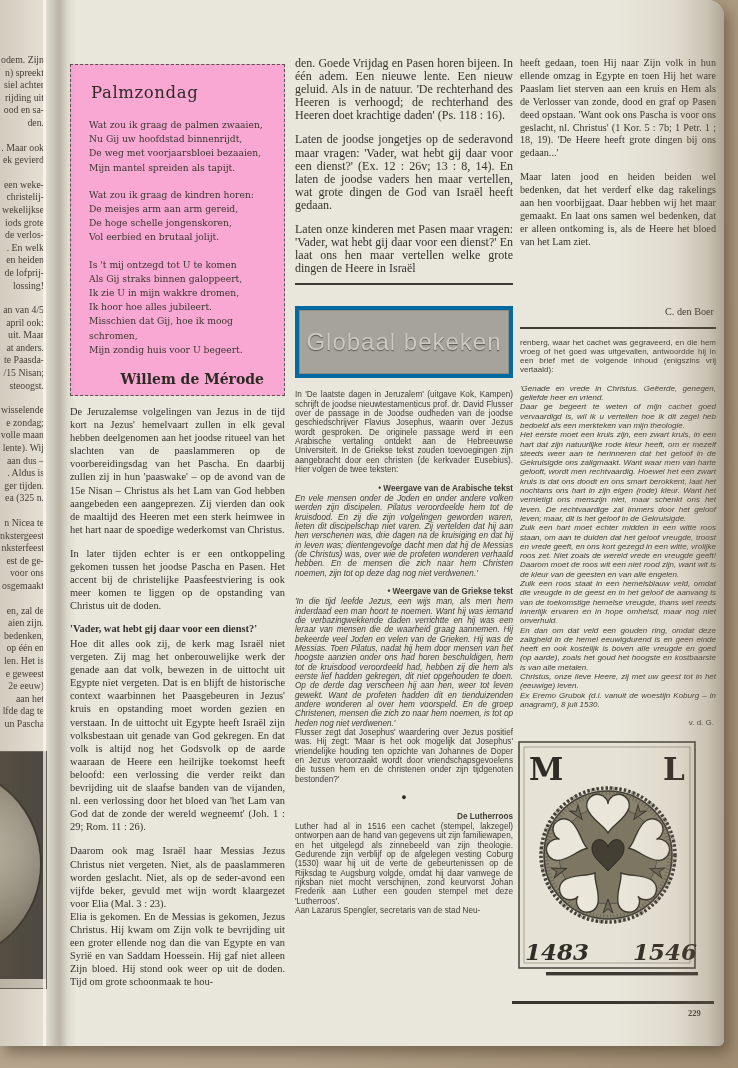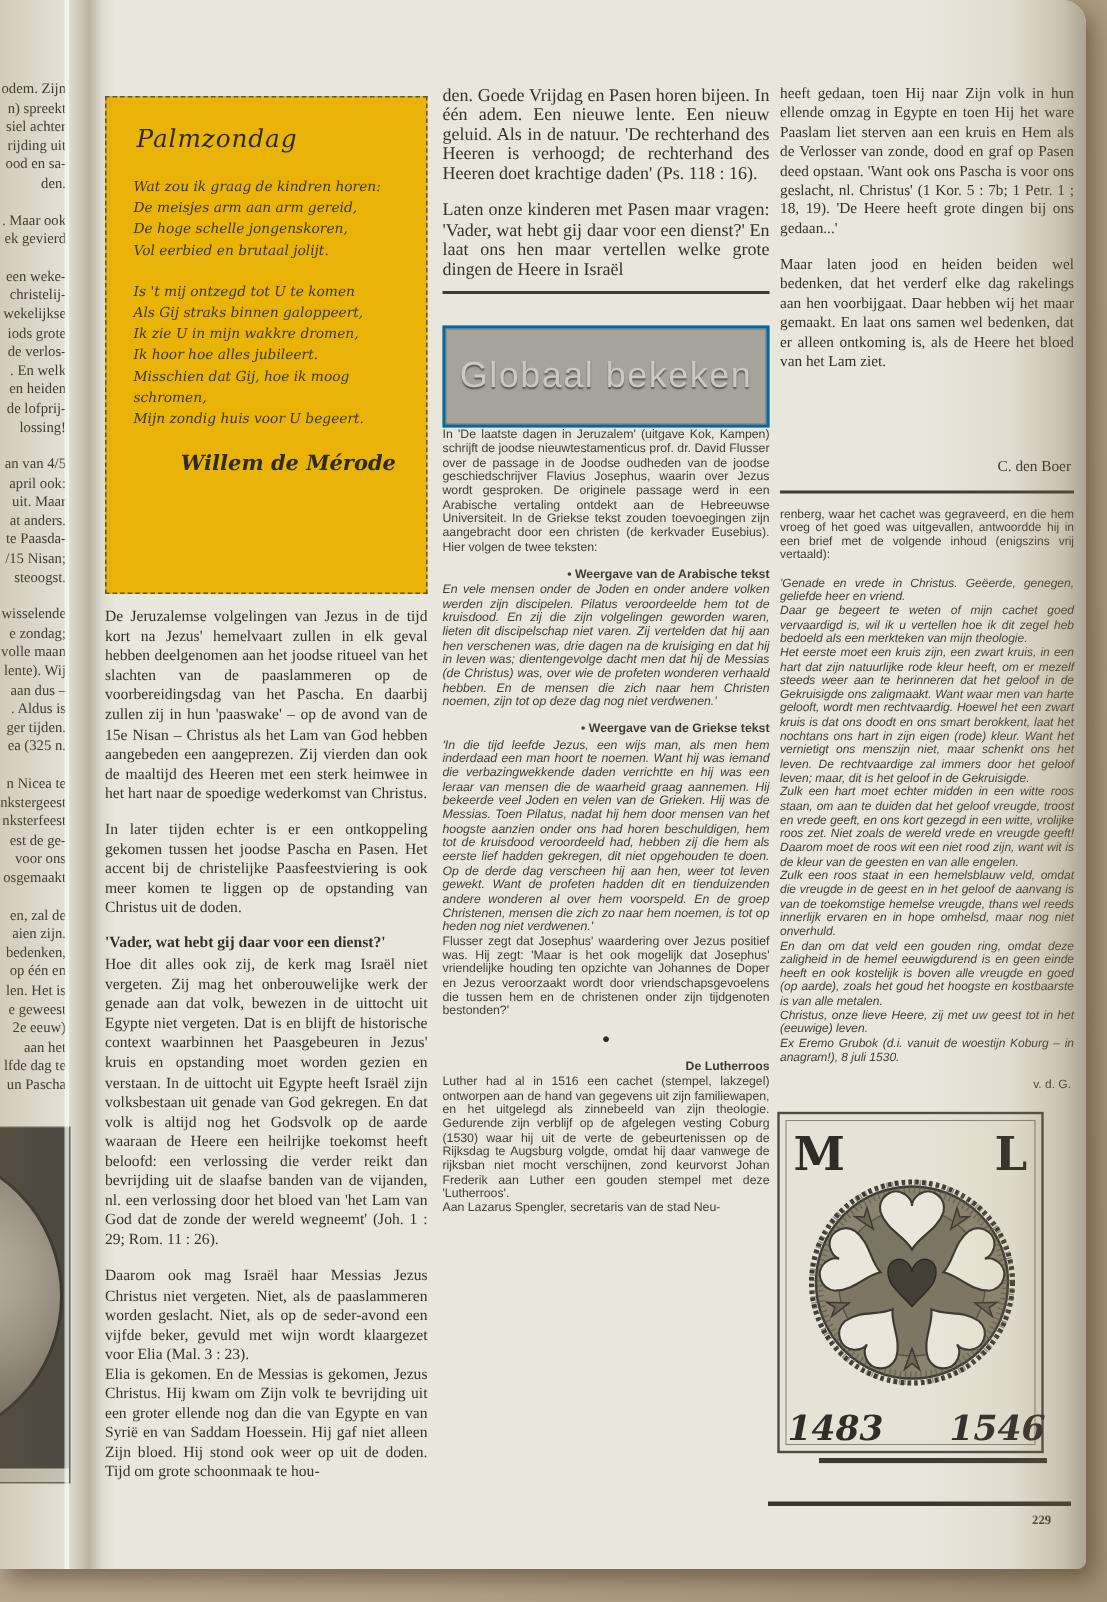--- a/index.html
+++ b/index.html
@@ -17,40 +17,40 @@
     background:linear-gradient(to right,rgba(80,65,45,.06),rgba(80,65,45,.30) 45%,rgba(80,65,45,.08) 72%,rgba(80,65,45,0));}
   .fold-edge{position:absolute;left:43px;top:0;width:3px;height:100%;background:rgba(250,248,240,.75);z-index:4;pointer-events:none;}
 
   .colA{position:absolute;left:0;top:54px;width:44px;z-index:2;
     font-size:9.8px;line-height:12.6px;color:#3b3831;text-align:right;}
   .agroup{margin-bottom:12px;}
   .agroup div{white-space:nowrap;}
 
   .colB{position:absolute;left:70px;top:0;width:215px;z-index:2;color:#35322b;}
   .poembox{margin-top:64px;border:1.4px dashed #55524a;padding:16px 8px 14px 18px;height:300px;
-    background:#eab308;font-style:italic;}
+    background:#f9a8d4;}
   .poemtitle{font-family:"DejaVu Serif",serif;font-size:16.5px;letter-spacing:.6px;color:#2e2b25;margin:2px 0 16px 2px;}
   .stanza{margin-bottom:13px;}
   .poem-line{font-family:"DejaVu Serif",serif;font-size:9.2px;line-height:14.2px;color:#3a372f;}
   .attrib{font-family:"DejaVu Serif",serif;font-weight:bold;font-size:14px;text-align:right;
     padding-right:12px;margin-top:14px;color:#2e2b25;}
   .bodytext{margin-top:9px;font-size:10.4px;line-height:13.1px;}
   .p{text-align:justify;margin:0 0 11px 0;}
   .p0{text-align:justify;margin:0;}
   .h{font-weight:bold;margin:1px 0 1px 0;line-height:12.6px;}
   .byline{text-align:right;margin-top:12px;padding-right:2px;}
 
   .colC{position:absolute;left:295px;top:0;width:218px;z-index:2;color:#35322b;}
   .coltop{margin-top:57px;font-size:12px;line-height:13.1px;}
   .colrule{height:2px;background:#3e3b34;margin-top:8px;}
-  .graybox{margin-top:21px;height:64px;background:#a6a39b;border:2px solid #0369a1;
+  .graybox{margin-top:21px;height:64px;background:#a6a39b;border:4px solid #0369a1;
     box-shadow:inset 0 0 0 1px #8d8a81;display:flex;align-items:center;justify-content:center;}
   .graybox span{font-family:"Liberation Sans",sans-serif;font-size:24px;letter-spacing:1px;
     color:#cbc9c2;text-shadow:0 1px 1px rgba(70,68,62,.8);}
-  .smallprint{font-family:"Liberation Sans",sans-serif;
+  .smallprint{margin-top:12px;font-family:"Liberation Sans",sans-serif;
     font-size:8.2px;line-height:9.35px;color:#3f3d36;}
   .sp{text-align:justify;margin:0 0 9px 0;}
   .sp0{text-align:justify;margin:0;}
   .sb{font-weight:bold;margin:9px 0 1px 0;text-align:right;}
   .si{font-style:italic;text-align:justify;margin:0;}
   .dot{text-align:center;margin:9px 0;font-style:normal;font-size:9px;color:#2f2d27;}
   .sig{text-align:right;font-style:normal;margin:11px 2px 0 0;}
 
   .colD{position:absolute;left:520px;top:0;width:196px;z-index:2;color:#35322b;}
   .colD .coltop{font-size:10.2px;line-height:12.9px;}
@@ -140,20 +140,26 @@
   </div>
 
   <div class="plate">
     <div class="plate-disc"></div>
     <div class="plate-caption"></div>
   </div>
 
   <div class="colB">
     <div class="poembox">
       <div class="poemtitle">Palmzondag</div>
+      <div class="stanza">
+          <div class="poem-line">Wat zou ik graag de palmen zwaaien,</div>
+          <div class="poem-line">Nu Gij uw hoofdstad binnenrijdt,</div>
+          <div class="poem-line">De weg met voorjaarsbloei bezaaien,</div>
+          <div class="poem-line">Mijn mantel spreiden als tapijt.</div>
+        </div>
       <div class="stanza">
           <div class="poem-line">Wat zou ik graag de kindren horen:</div>
           <div class="poem-line">De meisjes arm aan arm gereid,</div>
           <div class="poem-line">De hoge schelle jongenskoren,</div>
           <div class="poem-line">Vol eerbied en brutaal jolijt.</div>
         </div>
       <div class="stanza">
           <div class="poem-line">Is 't mij ontzegd tot U te komen</div>
           <div class="poem-line">Als Gij straks binnen galoppeert,</div>
           <div class="poem-line">Ik zie U in mijn wakkre dromen,</div>
@@ -169,20 +175,21 @@
         <div class="h">'Vader, wat hebt gij daar voor een dienst?'</div>
         <div class="p">Hoe dit alles ook zij, de kerk mag Israël niet vergeten. Zij mag het onberouwelijke werk der genade aan dat volk, bewezen in de uittocht uit Egypte niet vergeten. Dat is en blijft de historische context waarbinnen het Paasgebeuren in Jezus' kruis en opstanding moet worden gezien en verstaan. In de uittocht uit Egypte heeft Israël zijn volksbestaan uit genade van God gekregen. En dat volk is altijd nog het Godsvolk op de aarde waaraan de Heere een heilrijke toekomst heeft beloofd: een verlossing die verder reikt dan bevrijding uit de slaafse banden van de vijanden, nl. een verlossing door het bloed van 'het Lam van God dat de zonde der wereld wegneemt' (Joh. 1 : 29; Rom. 11 : 26).</div>
         <div class="p0">Daarom ook mag Israël haar Messias Jezus Christus niet vergeten. Niet, als de paaslammeren worden geslacht. Niet, als op de seder-avond een vijfde beker, gevuld met wijn wordt klaargezet voor Elia (Mal. 3 : 23).</div>
         <div class="p0">Elia is gekomen. En de Messias is gekomen, Jezus Christus. Hij kwam om Zijn volk te bevrijding uit een groter ellende nog dan die van Egypte en van Syrië en van Saddam Hoessein. Hij gaf niet alleen Zijn bloed. Hij stond ook weer op uit de doden. Tijd om grote schoonmaak te hou-</div>
       </div>
   </div>
 
   <div class="colC">
     <div class="coltop">
         <div class="p">den. Goede Vrijdag en Pasen horen bijeen. In één adem. Een nieuwe lente. Een nieuw geluid. Als in de natuur. 'De rechterhand des Heeren is verhoogd; de rechterhand des Heeren doet krachtige daden' (Ps. 118 : 16).</div>
+        <div class="p">Laten de joodse jongetjes op de sederavond maar vragen: 'Vader, wat hebt gij daar voor een dienst?' (Ex. 12 : 26v; 13 : 8, 14). En laten de joodse vaders hen maar vertellen, wat grote dingen de God van Israël heeft gedaan.</div>
         <div class="p0">Laten onze kinderen met Pasen maar vragen: 'Vader, wat hebt gij daar voor een dienst?' En laat ons hen maar vertellen welke grote dingen de Heere in Israël</div>
       </div>
     <div class="colrule"></div>
     <div class="graybox">
       <span>Globaal bekeken</span>
     </div>
     <div class="smallprint">
         <div class="sp">In 'De laatste dagen in Jeruzalem' (uitgave Kok, Kampen) schrijft de joodse nieuwtestamenticus prof. dr. David Flusser over de passage in de Joodse oudheden van de joodse geschiedschrijver Flavius Josephus, waarin over Jezus wordt gesproken. De originele passage werd in een Arabische vertaling ontdekt aan de Hebreeuwse Universiteit. In de Griekse tekst zouden toevoegingen zijn aangebracht door een christen (de kerkvader Eusebius). Hier volgen de twee teksten:</div>
         <div class="sb">• Weergave van de Arabische tekst</div>
         <div class="si">En vele mensen onder de Joden en onder andere volken werden zijn discipelen. Pilatus veroordeelde hem tot de kruisdood. En zij die zijn volgelingen geworden waren, lieten dit discipelschap niet varen. Zij vertelden dat hij aan hen verschenen was, drie dagen na de kruisiging en dat hij in leven was; dientengevolge dacht men dat hij de Messias (de Christus) was, over wie de profeten wonderen verhaald hebben. En de mensen die zich naar hem Christen noemen, zijn tot op deze dag nog niet verdwenen.'</div>

